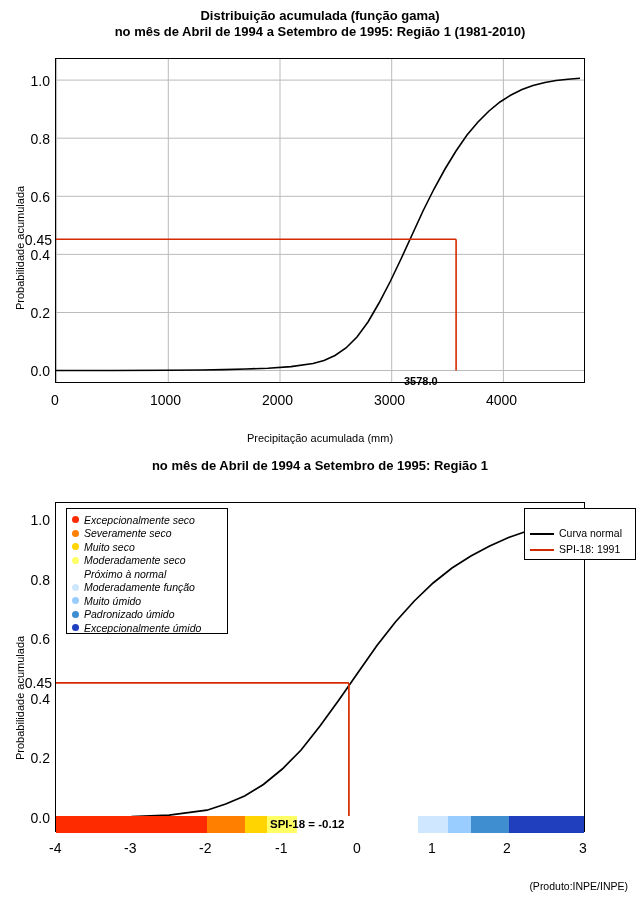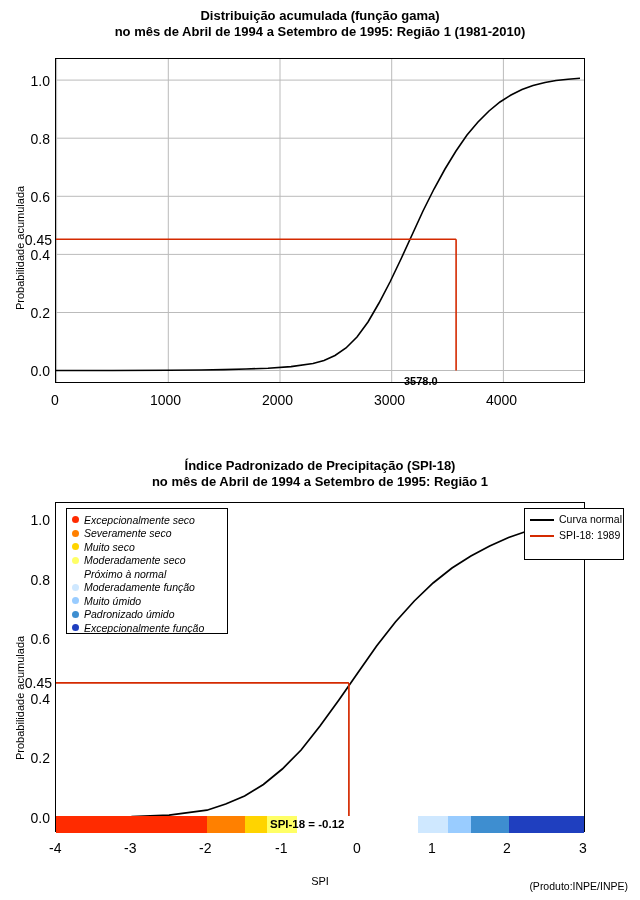--- a/index.html
+++ b/index.html
@@ -125,23 +125,23 @@
     top: 58px;
     width: 162px;
     height: 126px;
     padding: 4px 5px;
   }
   #legend-class .legend-row { height: 13.5px; font-style: italic; }
 
   #legend-curves {
     left: 524px;
     top: 58px;
-    width: 100px;
+    width: 112px;
     height: 52px;
-    padding: 5px 5px;
+    padding: 19px 5px;
     border: 1px solid #000;
   }
   #legend-curves .legend-row { align-items: flex-start; margin-bottom: 4px; }
   #legend-curves .legend-line { margin-top: 5px; }
   #legend-curves .lbl { font-size: 10.5px; line-height: 11.5px; }
 
   .spi-bar-wrap {
     position: absolute;
     left: 56px;
     top: 366px;
@@ -255,26 +255,26 @@
   <div class="tick-label ytick" style="left:10px; top:232px; width:42px;">0.45</div>
 
   <div class="tick-label" style="left:51px; top:392px;">0</div>
   <div class="tick-label" style="left:150px; top:392px;">1000</div>
   <div class="tick-label" style="left:262px; top:392px;">2000</div>
   <div class="tick-label" style="left:374px; top:392px;">3000</div>
   <div class="tick-label" style="left:486px; top:392px;">4000</div>
 
   <div class="obs-annot" style="left:404px; top:375px;">3578.0</div>
 
+  <div class="xlabel" style="top:432px;">Precipitação acumulada (mm)</div>
 </div>
 
 <div class="panel" id="panel-bottom">
 
   <div class="title" id="title-bottom">
-    <div>Índice Padronizado de Precipitação (SPI-18)</div>
     <div>no mês de Abril de 1994 a Setembro de 1995: Região 1</div>
   </div>
 
   <div class="ylabel" style="left:14px; top:310px;">Probabilidade acumulada</div>
 
   <div class="plotbox" id="plot-bottom">
     <svg width="528" height="328" viewBox="0 0 528 328">
 
       <path d="M 0,314
                L 37.7,313.8
@@ -337,32 +337,32 @@
     <div class="legend-row">
       <span class="legend-dot" style="background:#99ccff"></span>
       <span>Muito úmido</span>
     </div>
     <div class="legend-row">
       <span class="legend-dot" style="background:#3e8ed0"></span>
       <span>Padronizado úmido</span>
     </div>
     <div class="legend-row">
       <span class="legend-dot" style="background:#1f3fbf"></span>
-      <span>Excepcionalmente função</span>
+      <span>Excepcionalmente úmido</span>
     </div>
   </div>
 
   <div class="legend-box" id="legend-curves">
     <div class="legend-row">
       <span class="legend-line" style="border-top-color:#000000"></span>
       <span class="lbl">Curva normal</span>
     </div>
     <div class="legend-row">
       <span class="legend-line" style="border-top-color:#d42a00"></span>
-      <span class="lbl">SPI-18: 1989</span>
+      <span class="lbl">SPI-18: 1991</span>
     </div>
   </div>
 
   <div class="spi-bar-wrap">
     <div class="spi-seg" style="flex:2.0; background:#ff2b00;"></div>
     <div class="spi-seg" style="flex:0.5; background:#ff8000;"></div>
     <div class="spi-seg" style="flex:0.3; background:#ffd400;"></div>
     <div class="spi-seg" style="flex:0.4; background:#ffff66;"></div>
     <div class="spi-seg" style="flex:1.6; background:#ffffff;"></div>
     <div class="spi-seg" style="flex:0.4; background:#cfe8ff;"></div>
@@ -383,16 +383,15 @@
 
   <div class="tick-label" style="left:49px; top:390px;">-4</div>
   <div class="tick-label" style="left:124px; top:390px;">-3</div>
   <div class="tick-label" style="left:199px; top:390px;">-2</div>
   <div class="tick-label" style="left:275px; top:390px;">-1</div>
   <div class="tick-label" style="left:353px; top:390px;">0</div>
   <div class="tick-label" style="left:428px; top:390px;">1</div>
   <div class="tick-label" style="left:503px; top:390px;">2</div>
   <div class="tick-label" style="left:579px; top:390px;">3</div>
 
-  <div class="xlabel" style="top:425px;">SPI</div>
 
   <div class="credit">(Produto:INPE/INPE)</div>
 </div>
 
 </body></html>

